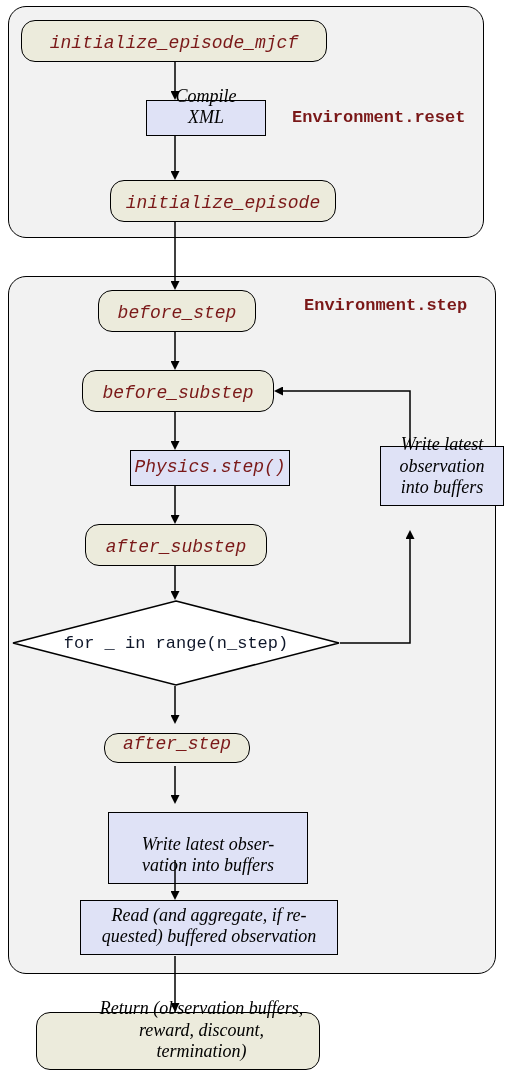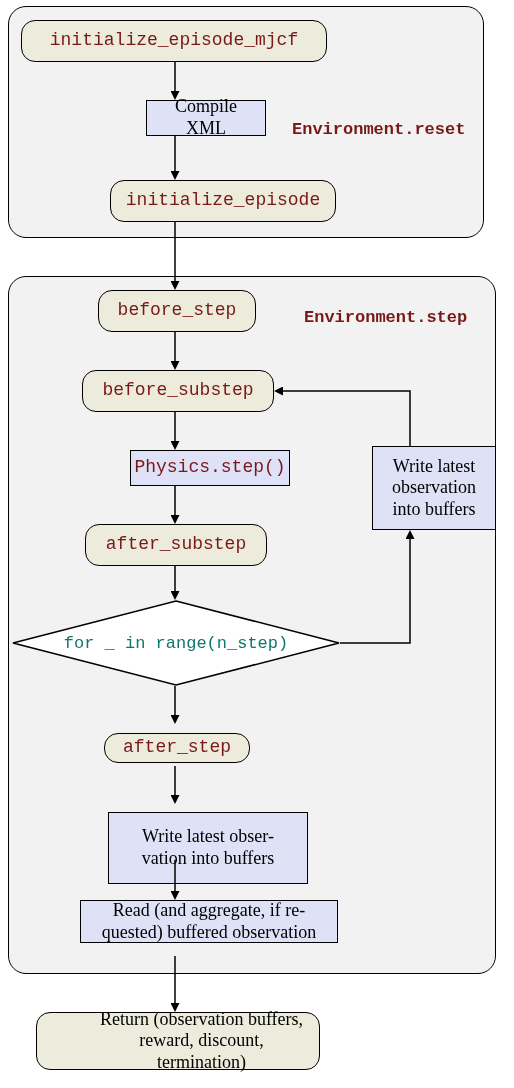--- a/index.html
+++ b/index.html
@@ -18,31 +18,31 @@
     border: 1.5px solid #000;
     border-radius: 18px;
     background: #f2f2f2;
   }
   .panel-label {
     position: absolute;
     font-family: "Courier New", monospace;
     font-weight: bold;
     color: #7a1818;
     font-size: 17px;
-    margin-top: 12px;
   }
   .node {
     position: absolute;
     border: 1.5px solid #000;
     text-align: center;
     display: flex;
-    align-items: center;
+    align-items: flex-end;
     justify-content: center;
     padding: 6px 10px;
     line-height: 1.2;
+    font-style: italic;
   }
   .code {
     font-family: "Courier New", monospace;
     color: #7a1818;
   }
   .rounded {
     border-radius: 14px;
     background: #ecebdc;
   }
   .rect {
@@ -60,21 +60,21 @@
   }
   .diamond-label {
     position: absolute;
     left: 0; top: 0;
     width: 100%;
     height: 100%;
     display: flex;
     align-items: center;
     justify-content: center;
     font-family: "Courier New", monospace;
-    color: #0f766e;
+    color: #0f172a;
     font-size: 17px;
   }
   svg.arrows {
     position: absolute;
     left: 0; top: 0;
     pointer-events: none;
   }
 </style>
 </head>
 <body>
@@ -113,34 +113,34 @@
   <span class="code">after_substep</span>
 </div>
 
 <div class="diamond-wrap" style="left:12px; top:600px; width:328px; height:86px;">
   <svg class="diamond" viewBox="0 0 328 86" preserveAspectRatio="none">
     <polygon points="164,1 327,43 164,85 1,43" fill="#ffffff" stroke="#000" stroke-width="1.5"></polygon>
   </svg>
   <div class="diamond-label">for _ in range(n_step)</div>
 </div>
 
-<div class="node rect" style="left:340px; top:446px; width:124px; height:84px; text-align:center;">
+<div class="node rect" style="left:348px; top:446px; width:124px; height:60px; text-align:center;">
   <span style="white-space:normal;">Write latest observation into buffers</span>
 </div>
 
 <div class="node rounded" style="left:104px; top:733px; width:146px; height:30px;">
   <span class="code">after_step</span>
 </div>
 
 <div class="node rect" style="left:76px; top:812px; width:200px; height:72px;">
   <span style="white-space:pre-line;">Write latest obser-
 vation into buffers</span>
 </div>
 
-<div class="node rect" style="left:48px; top:900px; width:258px; height:43px;">
+<div class="node rect" style="left:48px; top:900px; width:258px; height:55px;">
   <span style="white-space:pre-line;">Read (and aggregate, if re-
 quested) buffered observation</span>
 </div>
 
 <div class="node rounded" style="left:36px; top:1012px; width:284px; height:58px;">
   <span style="white-space:pre-line;margin-left:47px;">Return (observation buffers,
 reward, discount, termination)</span>
 </div>
 
 <svg class="arrows" width="514" height="1088">

